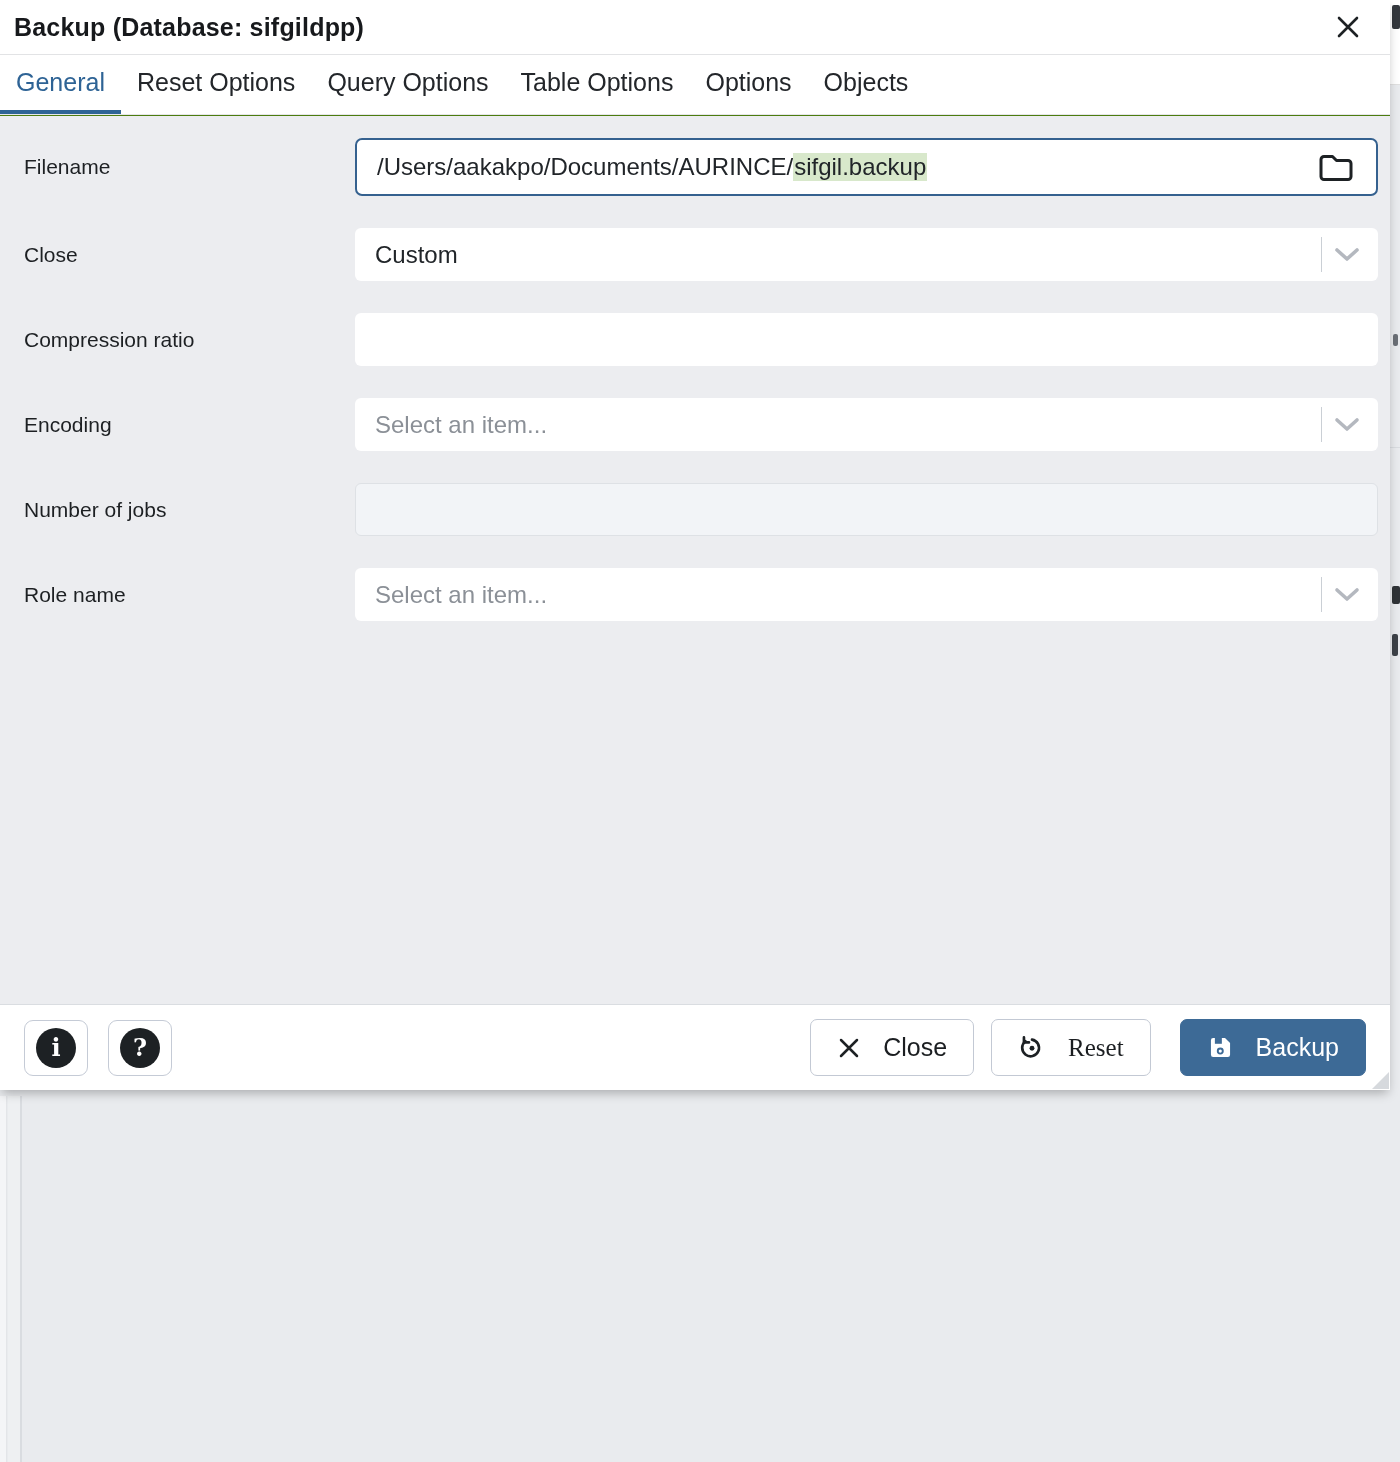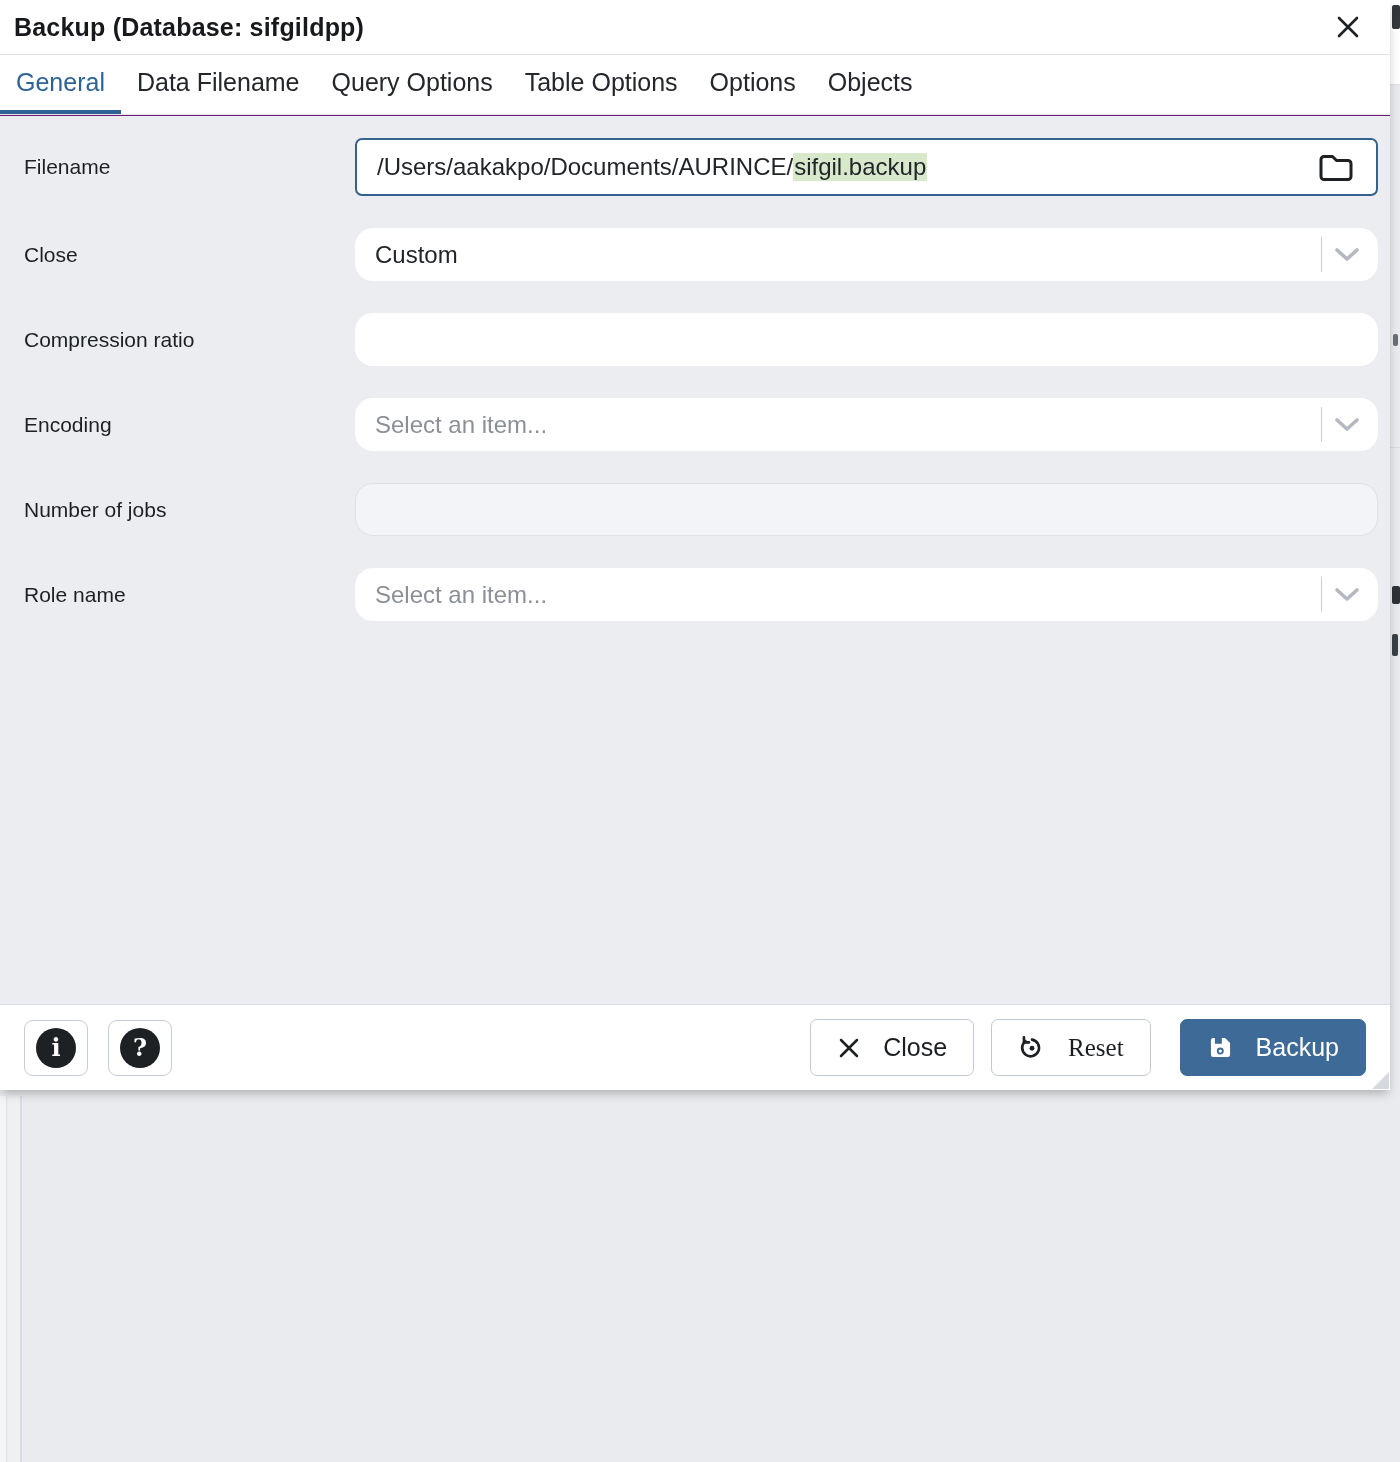--- a/index.html
+++ b/index.html
@@ -9,40 +9,40 @@
 
   :root{
     --accent-blue:#3d6a96;
     --tab-active-blue:#2e6395;
     --selection-green:#d8e8cb;
     --focus-border-blue:#35618f;
   }
 
   
   .dialog{ position:absolute; left:0; top:0; width:1390px; height:1090px;
-    background:#701a75; box-shadow:0 5px 10px -2px rgba(0,0,0,.28); z-index:5;}
+    background:#4d7c0f; box-shadow:0 5px 10px -2px rgba(0,0,0,.28); z-index:5;}
 
   .titlebar{ height:55px; background:#fff; border-bottom:1px solid #e2e3e5;
     display:flex; align-items:center; padding:0 22px 0 14px;}
   .title{ font-size:25px; font-weight:bold; color:#17191c; letter-spacing:.2px;}
   .close-x{ margin-left:auto; width:40px; height:40px; border:none; background:transparent;
     display:flex; align-items:center; justify-content:center; cursor:pointer;}
 
   .tabbar{ height:60px; background:#fff; border-bottom:1px solid #e6e7e9;
     display:flex; align-items:stretch; padding:0;}
   .tab{ padding:0 16px; display:flex; align-items:center; font-size:25px; color:#23262a;
     border-bottom:4px solid transparent; cursor:pointer;}
   .tab.active{ color:var(--tab-active-blue); border-bottom-color:var(--tab-active-blue); font-weight:500;}
 
   .dlg-body{ position:absolute; top:116px; bottom:86px; left:0; right:0;
     background:#ecedf0; padding:22px 12px 0 24px; overflow:hidden;}
 
   .row{ display:flex; align-items:center; margin-bottom:32px;}
   .flabel{ flex:0 0 331px; font-size:21px; color:#1d2023;}
-  .ctrl{ flex:1; height:53px; background:#fff; border-radius:18px; position:relative;
+  .ctrl{ flex:1; height:53px; background:#fff; border-radius:6px; position:relative;
     display:flex; align-items:center; font-size:24px; color:#212529;}
 
   .filename{ height:58px; border:2px solid var(--focus-border-blue); border-radius:7px;
     padding-left:20px; padding-right:8px; cursor:text;}
   .fn-text{ white-space:nowrap; overflow:hidden;}
   .fn-sel{ background:var(--selection-green); padding:4px 1px;}
   .folder-btn{ margin-left:auto; width:64px; height:50px; border:none; background:transparent;
     display:flex; align-items:center; justify-content:center; cursor:pointer; flex:0 0 auto;}
 
   .textbox{ padding-left:20px; cursor:text;}
@@ -93,21 +93,21 @@
     <span class="title">Backup (Database: sifgildpp)</span>
     <button class="close-x" aria-label="Close dialog">
       <svg width="28" height="28" viewBox="0 0 28 28">
           <path d="M5 5 L23 23 M23 5 L5 23" stroke="#1d2124" stroke-width="2.6" stroke-linecap="round"></path>
         </svg>
     </button>
   </div>
 
   <div class="tabbar">
     <div class="tab active">General</div>
-    <div class="tab">Data Filename</div>
+    <div class="tab">Reset Options</div>
     <div class="tab">Query Options</div>
     <div class="tab">Table Options</div>
     <div class="tab">Options</div>
     <div class="tab">Objects</div>
   </div>
 
   <div class="dlg-body">
 
     <div class="row">
       <div class="flabel">Filename</div>

